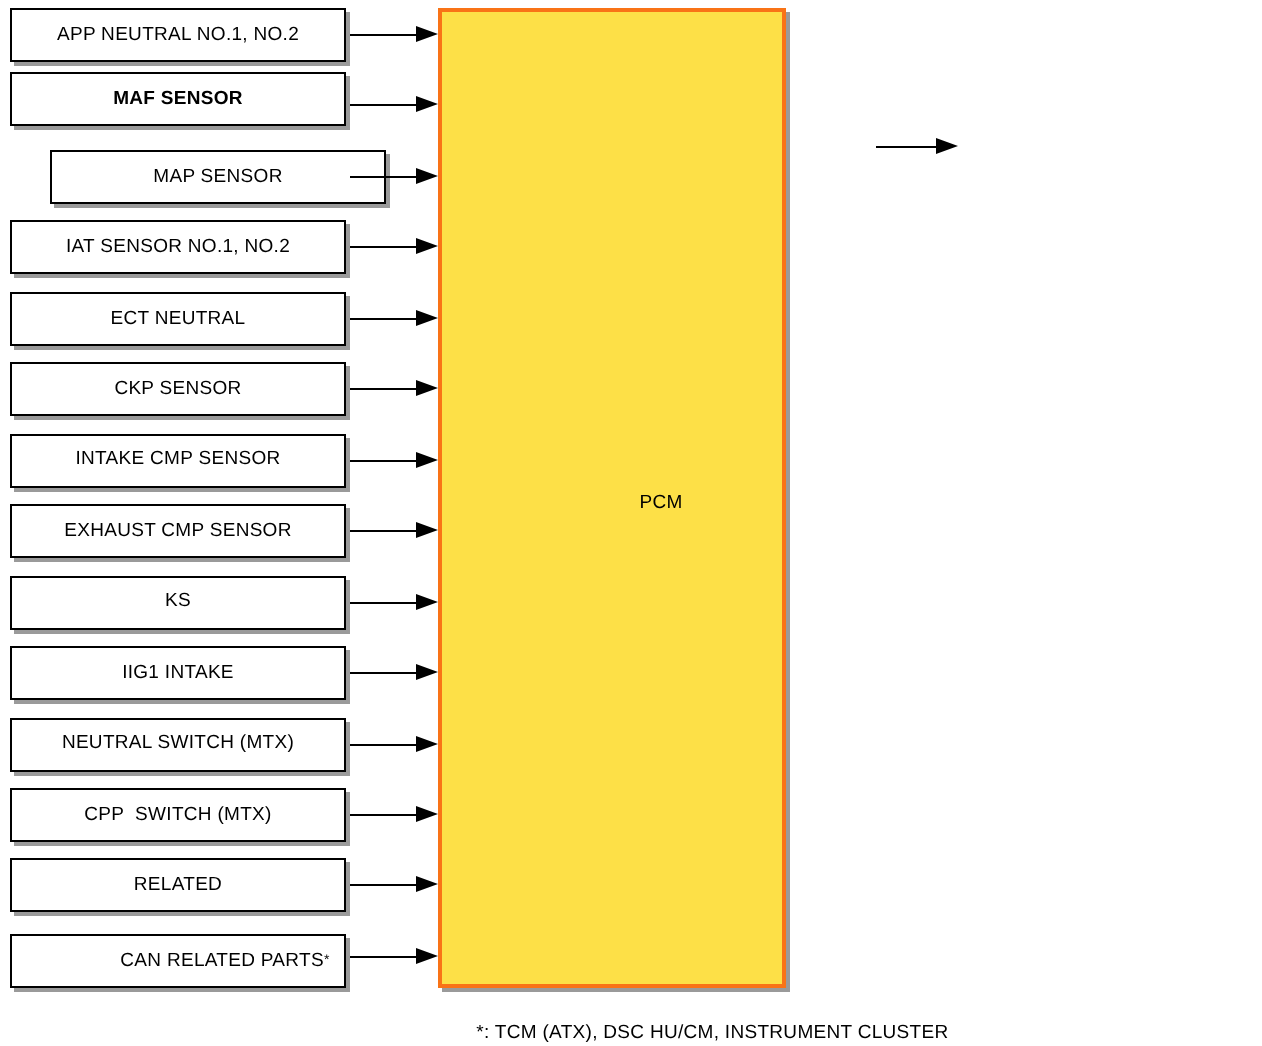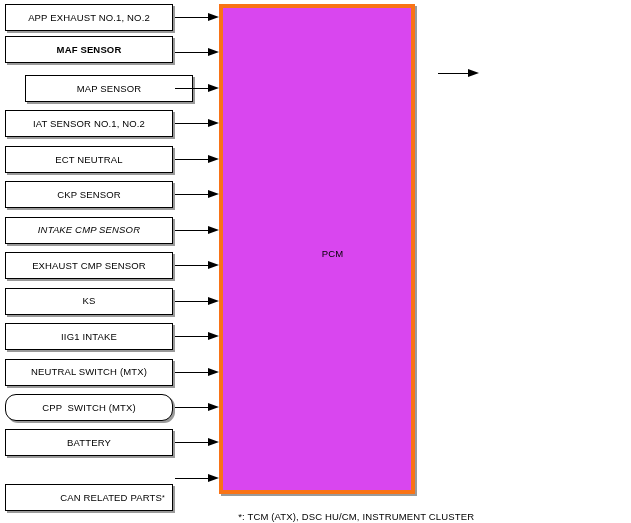--- a/index.html
+++ b/index.html
@@ -53,25 +53,25 @@
   .sup-star {
     font-size: 7px;
     vertical-align: super;
     line-height: 0;
   }
 
   
   #pcm-box {
     left: 219px;
     top: 4px;
-    width: 196px;
+    width: 174px;
     height: 490px;
-    border: 4px solid #f97316;
+    border: 2px solid #f97316;
     box-shadow: 2px 2px 0 0 #9a9a9a;
-    background: #d946ef;
+    background: #fde047;
     position: absolute;
     box-sizing: border-box;
   }
   #pcm-label {
     position: absolute;
     left: 0;
     top: 0;
     width: 219px;
     height: 490px;
     display: flex;
@@ -140,59 +140,59 @@
     white-space: pre;
   }
 </style>
 </head>
 <body>
 
 <div id="diagram">
 
   <div id="sensor-stack">
       <div class="box sensor-box" style="top: 4px;">
-        <span class="sensor-label">APP EXHAUST NO.1, NO.2</span>
+        <span class="sensor-label">APP NEUTRAL NO.1, NO.2</span>
       </div>
       <div class="box sensor-box" style="top: 36px; font-weight: bold;">
         <span class="sensor-label">MAF SENSOR</span>
       </div>
       <div class="box sensor-box" style="top: 74.9px; margin-left: 20px;">
         <span class="sensor-label">MAP SENSOR</span>
       </div>
       <div class="box sensor-box" style="top: 110.35px;">
         <span class="sensor-label">IAT SENSOR NO.1, NO.2</span>
       </div>
       <div class="box sensor-box" style="top: 145.8px;">
         <span class="sensor-label">ECT NEUTRAL</span>
       </div>
       <div class="box sensor-box" style="top: 181.25px;">
         <span class="sensor-label">CKP SENSOR</span>
       </div>
-      <div class="box sensor-box" style="top: 216.7px; font-style: italic;">
+      <div class="box sensor-box" style="top: 216.7px;">
         <span class="sensor-label">INTAKE CMP SENSOR</span>
       </div>
       <div class="box sensor-box" style="top: 252.15px;">
         <span class="sensor-label">EXHAUST CMP SENSOR</span>
       </div>
       <div class="box sensor-box" style="top: 287.6px;">
         <span class="sensor-label">KS</span>
       </div>
       <div class="box sensor-box" style="top: 323.05px;">
         <span class="sensor-label">IIG1 INTAKE</span>
       </div>
       <div class="box sensor-box" style="top: 358.5px;">
         <span class="sensor-label">NEUTRAL SWITCH (MTX)</span>
       </div>
-      <div class="box sensor-box" style="top: 393.95px; border-radius: 11px;">
+      <div class="box sensor-box" style="top: 393.95px;">
         <span class="sensor-label">CPP  SWITCH (MTX)</span>
       </div>
       <div class="box sensor-box" style="top: 429.4px;">
-        <span class="sensor-label">BATTERY</span>
-      </div>
-      <div class="box sensor-box" style="top: 484px; padding-left: 47px;">
+        <span class="sensor-label">RELATED</span>
+      </div>
+      <div class="box sensor-box" style="top: 467px; padding-left: 47px;">
         <span class="sensor-label">CAN RELATED PARTS</span>
         <span class="sup-star">*</span>
       </div>
     </div>
 
   <div id="arrow-stack">
       <div class="arrow sensor-arrow" style="top: 13px;">
         <div class="arrow-line"></div>
         <div class="arrow-head"></div>
       </div>

